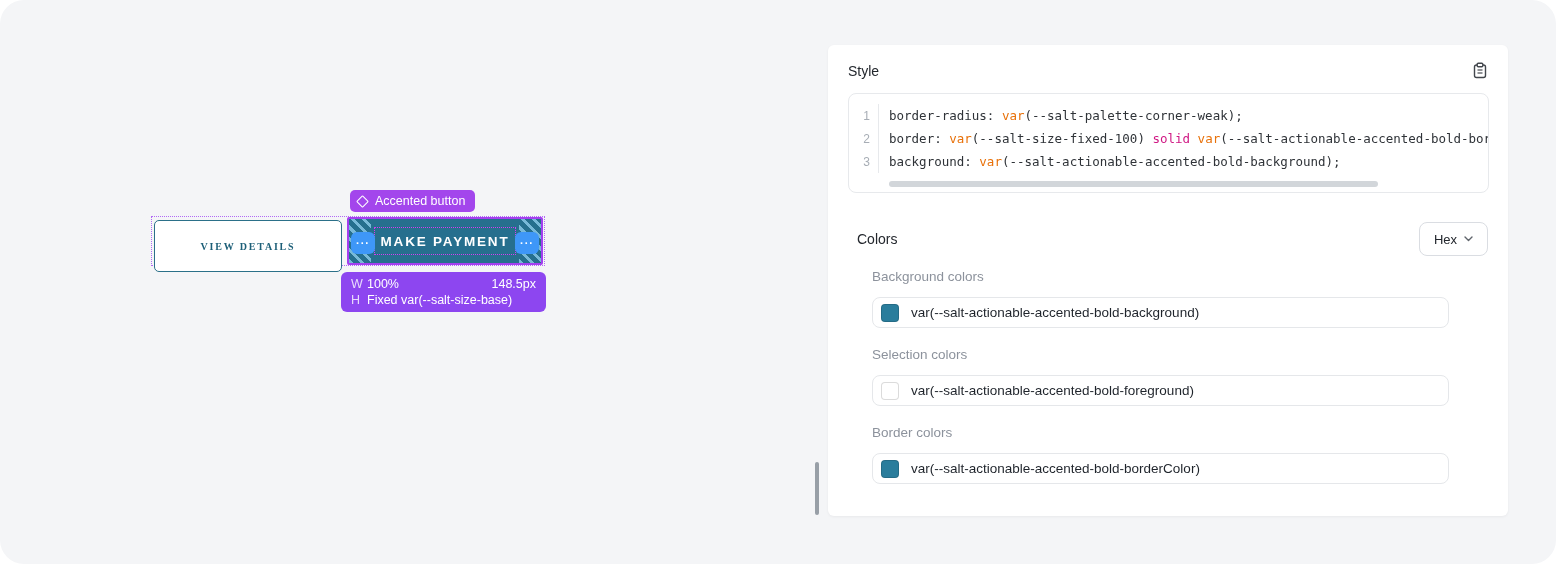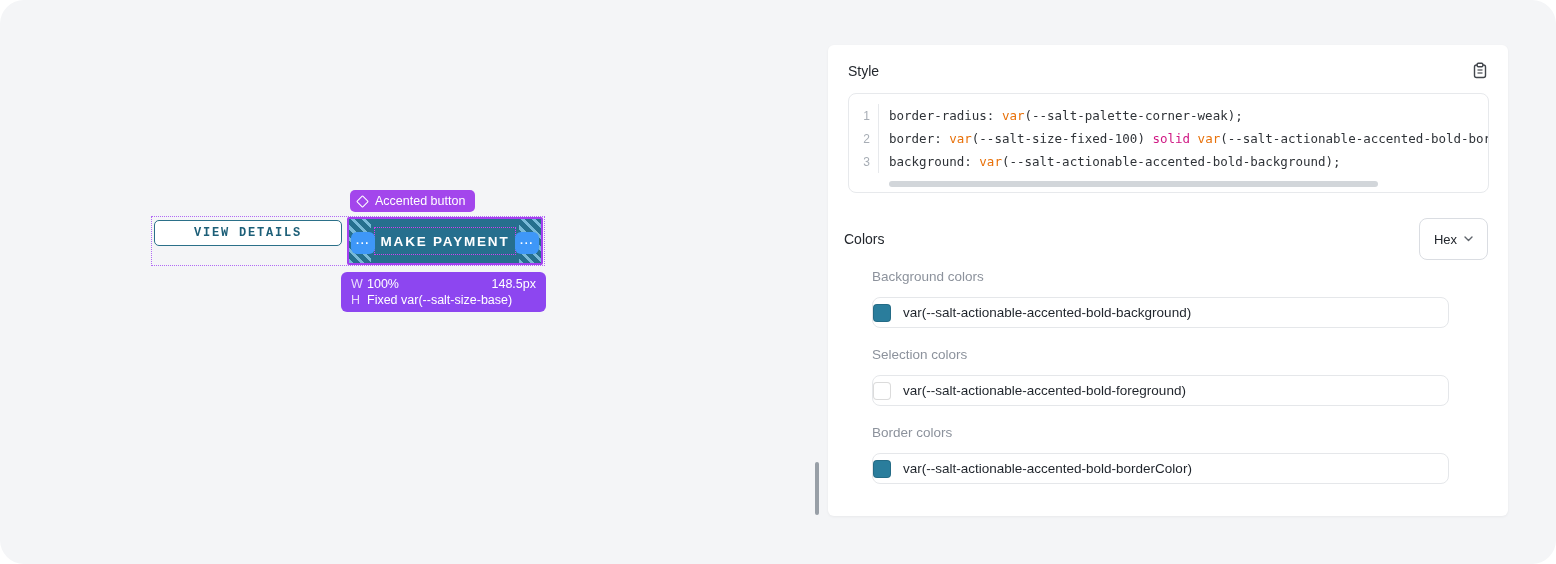--- a/index.html
+++ b/index.html
@@ -24,24 +24,24 @@
     width:9px; height:9px; border:1.5px solid #fff; transform:rotate(45deg);
     margin-right:8px; flex:0 0 auto; border-radius:1px;
   }
 
   .container-outline {
     position:absolute; left:151px; top:216px; width:394px; height:50px;
     border:1px dotted #b16af5; pointer-events:none;
   }
 
   .btn-secondary {
-    position:absolute; left:154px; top:220px; width:188px; height:26px;
+    position:absolute; left:154px; top:220px; width:188px; height:52px;
     background:#ffffff; border:1.5px solid #2b7089; border-radius:5px;
-    color:#1d5f78; font-weight:bold; font-size:12px; letter-spacing:1.8px;
-    font-family:Liberation Mono, monospace; cursor:pointer;
+    color:#1d5f78; font-weight:bold; font-size:10px; letter-spacing:1.8px;
+    font-family:Liberation Serif, serif; cursor:pointer;
   }
 
   .selected-wrap {
     position:absolute; left:347px; top:217px; width:196px; height:48px;
     background:#266f8e; border:2px solid #a43ff0; border-radius:2px;
   }
   .hatch {
     position:absolute; top:0; bottom:0; width:22px;
     background:repeating-linear-gradient(45deg,
       rgba(164,224,255,0.65) 0 3px, rgba(164,224,255,0) 3px 8px);
@@ -115,36 +115,36 @@
     color:#2f3338;
     text-decoration:underline dashed #3fa968 1px;
     text-underline-offset:3px;
   }
   .h-scrollbar {
     position:absolute; left:40px; bottom:5px; width:489px; height:6px;
     background:#d2d6da; border-radius:3px; cursor:pointer;
   }
 
   .colors-header {
-    position:absolute; left:16px; right:20px; top:179px; height:30px;
+    position:absolute; left:29px; right:20px; top:179px; height:30px;
     display:flex; align-items:center; justify-content:space-between;
   }
   .hex-dropdown {
-    height:42px; min-width:69px; background:#fff; border:1px solid #dadde2;
+    height:34px; min-width:69px; background:#fff; border:1px solid #dadde2;
     border-radius:8px; display:flex; align-items:center; justify-content:center;
     gap:7px; font-size:13px; color:#23272d; cursor:pointer; padding:0 10px;
     font-family:"Liberation Sans", sans-serif;
   }
 
   .color-sections { position:absolute; left:20px; top:224px; width:601px; }
   .color-section { margin-bottom:19px;margin-left:24px; }
   .section-label { font-size:13.5px; color:#8c929c; margin-bottom:13px; }
   .color-row {
     height:31px; border:1px solid #e5e7ea; border-radius:8px;
-    display:flex; align-items:center; background:#fff;
+    display:flex; align-items:center; padding-left:8px; background:#fff;
     cursor:pointer;
   }
   .swatch {
     width:18px; height:18px; border-radius:4px; flex:0 0 auto;
     border:1px solid rgba(0,0,0,0.14);
   }
   .color-value { font-size:13.5px; color:#1f242b; margin-left:12px; }
 </style>
 </head>
 <body>

